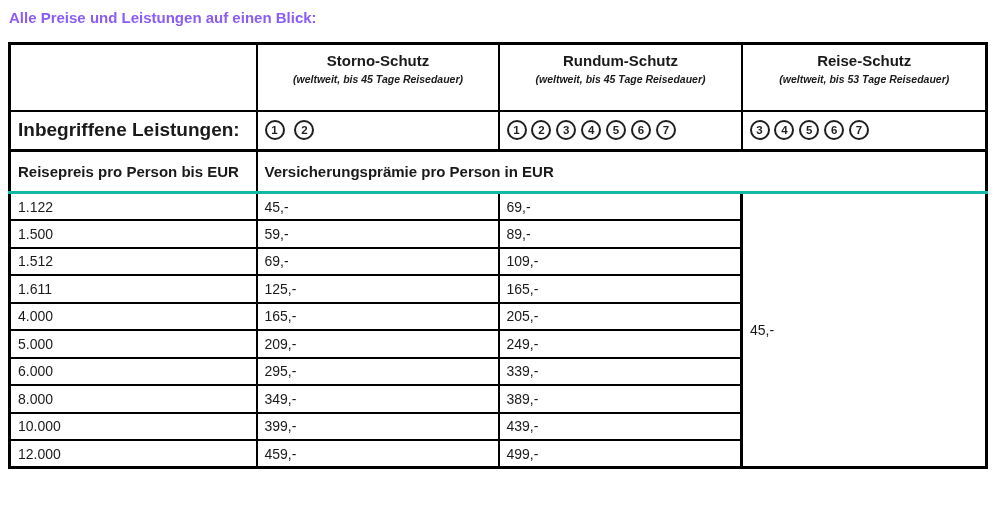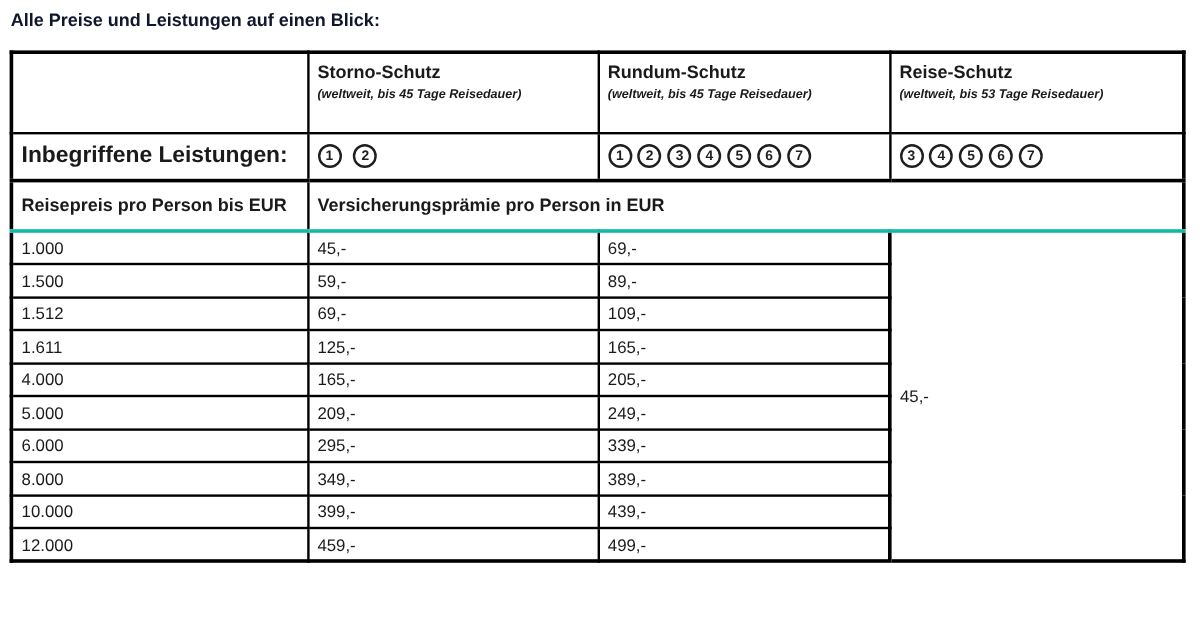--- a/index.html
+++ b/index.html
@@ -8,21 +8,21 @@
     background: #ffffff;
     width: 1000px; height: 522px;
     overflow: hidden;
     font-family: "Liberation Sans", "DejaVu Sans", sans-serif;
     color: #1a1a1a;
   }
   .page { padding: 9px 8px; }
   .page-title {
     font-size: 15px;
     font-weight: 700;
-    color: #0f172a;
+    color: #8b5cf6;
     margin: 0 0 15px 1px;
     line-height: 1.2;
   }
   table.price-table {
     border-collapse: collapse;
     table-layout: fixed;
     width: 977px;
     border: 3px solid #000000;
   }
   td, th {
@@ -33,20 +33,21 @@
     font-size: 14px;
     overflow: hidden;
     white-space: nowrap;
   }
   
   tr.header-row th {
     vertical-align: top;
     padding-top: 7px;
     height: 67px;
     font-weight: 400;
+    text-align: center;
   }
   .prod-name { font-size: 15px; font-weight: 700; line-height: 1.25; }
   .prod-sub  { font-size: 10.5px; font-style: italic; font-weight: 700; margin-top: 2px; }
   
   tr.benefits-row td { height: 40px; border-bottom: 3px solid #000; }
   .label-cell { font-weight: 700; font-size: 19px; }
   .circle {
     display: inline-flex;
     width: 20px; height: 20px;
     border: 2px solid #1f1f1f;
@@ -129,21 +130,21 @@
         <span class="circle">7</span>
       </td>
     </tr>
 
     <tr class="premium-row">
       <td class="label-cell">Reisepreis pro Person bis EUR</td>
       <td colspan="3">Versicherungsprämie pro Person in EUR</td>
     </tr>
 
     <tr class="data-row">
-      <td>1.000</td>
+      <td>1.122</td>
       <td>45,-</td>
       <td>69,-</td>
       <td class="reise-cell" rowspan="10">45,-</td>
     </tr>
     <tr class="data-row">
       <td>1.500</td>
       <td>59,-</td>
       <td>89,-</td>
     </tr>
     <tr class="data-row">

